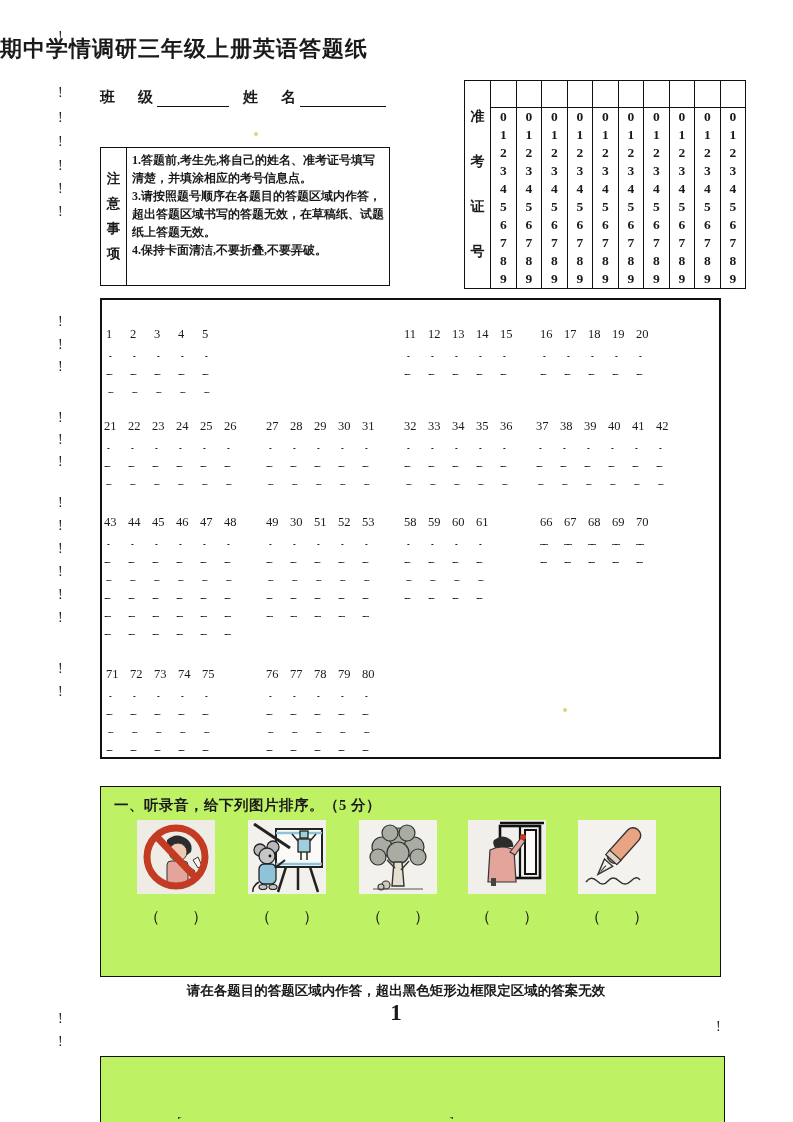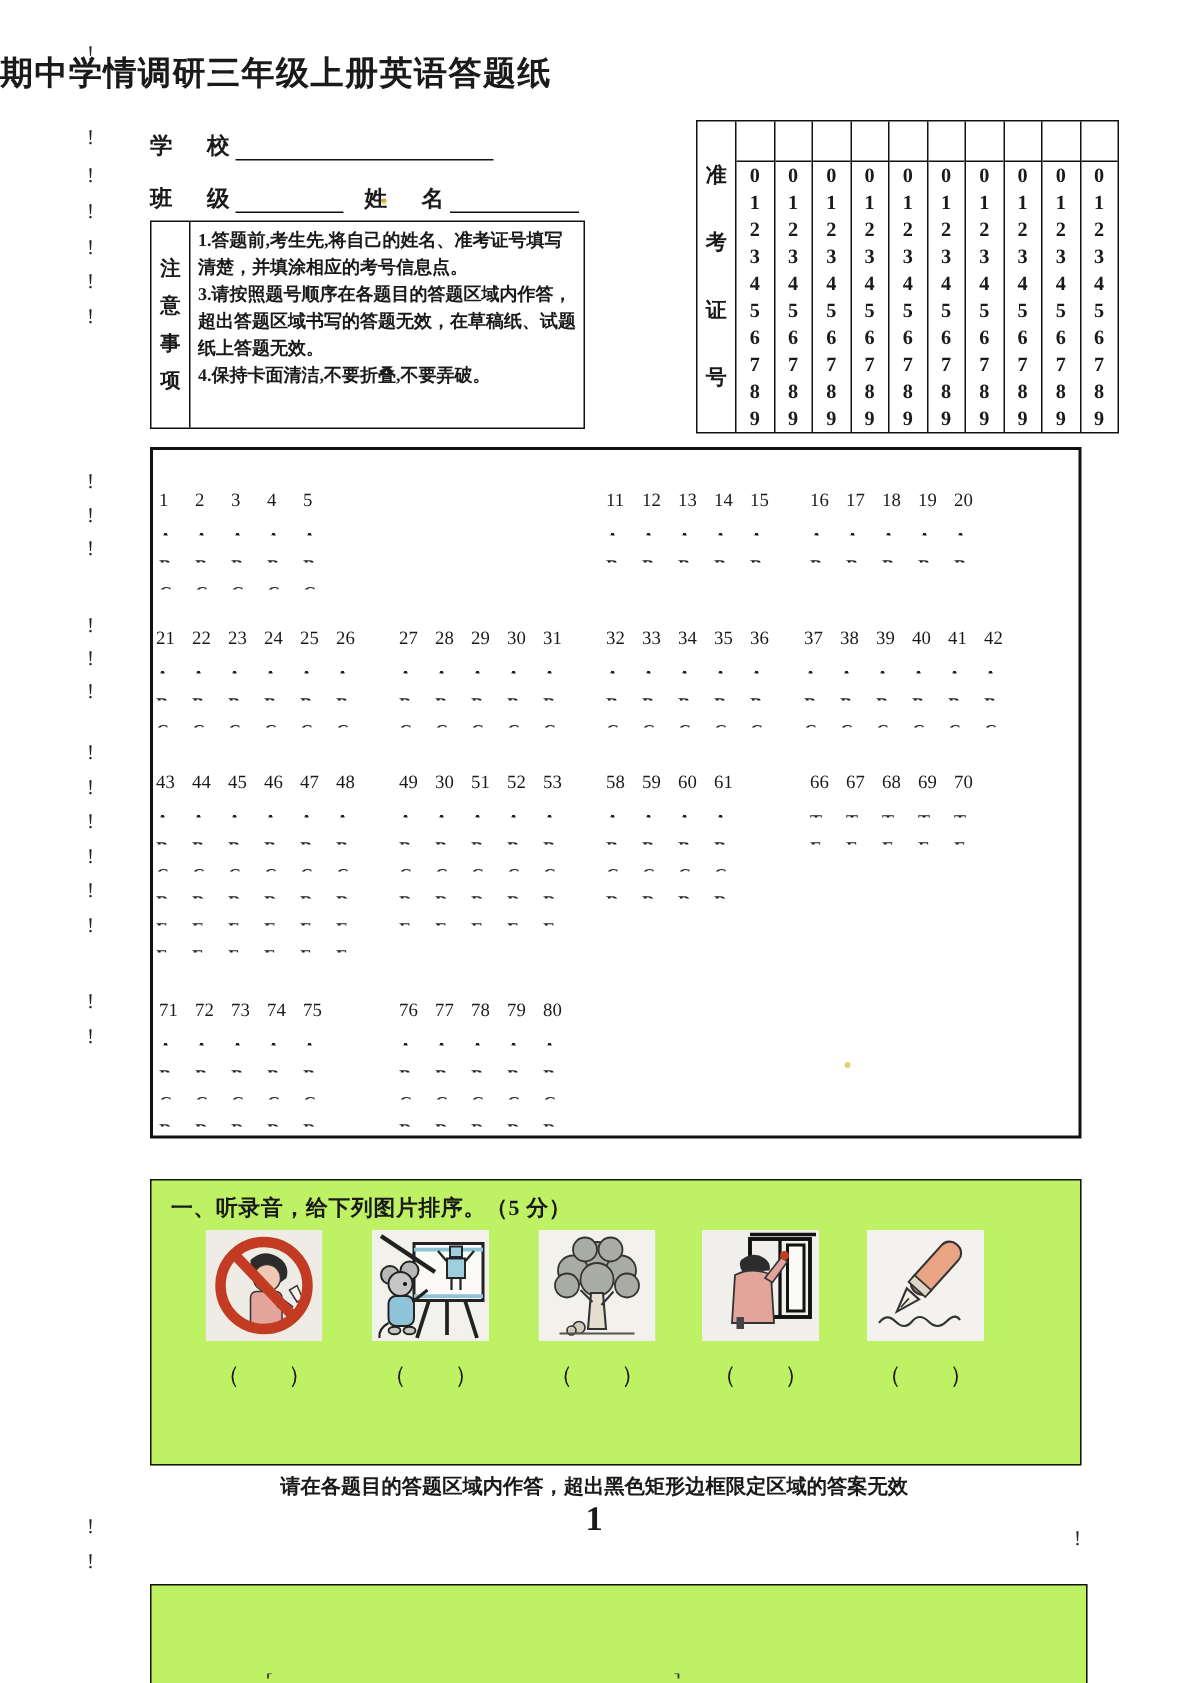--- a/index.html
+++ b/index.html
@@ -89,23 +89,20 @@
     <span class="mark" style="left: 58px; top: 587px;">!</span>
     <span class="mark" style="left: 58px; top: 610px;">!</span>
     <span class="mark" style="left: 58px; top: 661px;">!</span>
     <span class="mark" style="left: 58px; top: 684px;">!</span>
     <span class="mark" style="left: 58px; top: 1011px;">!</span>
     <span class="mark" style="left: 58px; top: 1034px;">!</span>
     <span class="mark" style="left: 716px; top: 1019px;">!</span>
   </div>
 
 <div class="sinfo">
-  <div class="row">
-    <span class="lab">学　校</span><span class="fill school"></span>
-  </div>
   <div class="row">
     <span class="lab">班　级</span><span class="fill clazz"></span><span class="lab">姓　名</span><span class="fill name"></span>
   </div>
 </div>
 
 <div class="exam-table">
   <div class="exam-label">
       <span>准</span>
       <span>考</span>
       <span>证</span>

